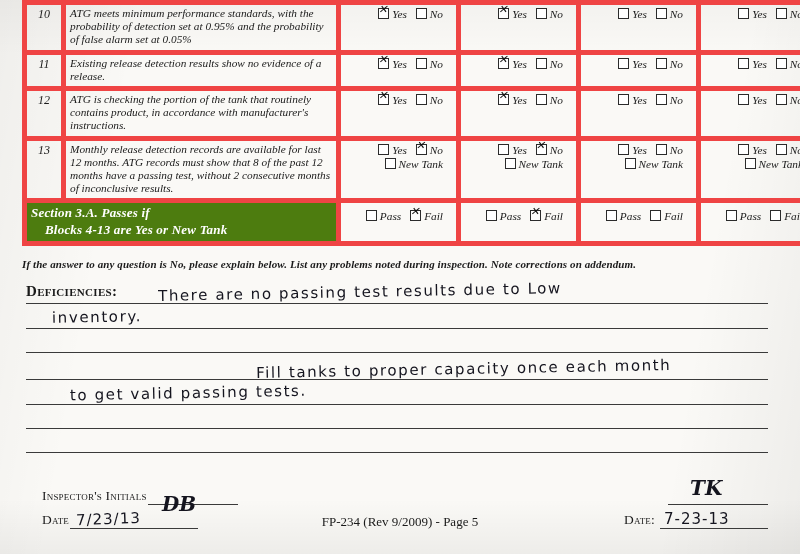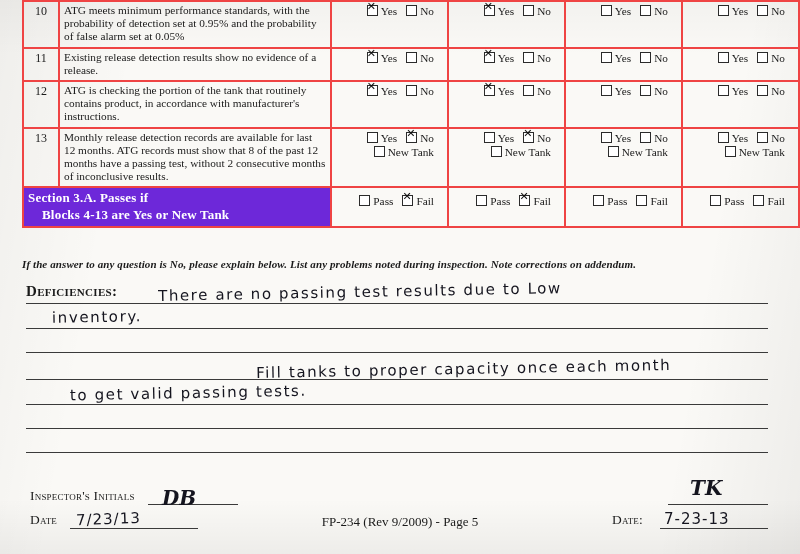--- a/index.html
+++ b/index.html
@@ -36,23 +36,24 @@
     position: absolute;
     left: 22px;
     top: 0px;
     width: 756px;
     border-collapse: collapse;
     table-layout: fixed;
     font-size: 11.3px;
     line-height: 1.17;
   }
   table.checklist td {
-    border: 2px solid #ef4444;
+    border: 5px solid #ef4444;
     padding: 2px 4px 3px 4px;
     vertical-align: top;
+    font-style: italic;
   }
   td.num {
     width: 26px;
     text-align: center;
     font-size: 12px;
     padding-top: 3px;
   }
   td.desc {
     width: 262px;
   }
@@ -86,21 +87,21 @@
     left: -1px;
     top: -5px;
     font-size: 11px;
     line-height: 11px;
     font-family: "Liberation Sans", sans-serif;
     color: #111;
   }
 
   
   td.banner {
-    background: #6d28d9;
+    background: #4d7c0f;
     color: #ffffff;
     font-weight: bold;
     font-size: 13px;
     line-height: 1.25;
     padding: 5px 4px 6px 10px;
     text-align: left;
     letter-spacing: 0.2px;
   }
   td.banner .l2 { display: block; padding-left: 14px; }
 
@@ -143,20 +144,21 @@
     position: absolute;
     left: 0; right: 0;
     bottom: 0;
     height: 78px;
   }
   .ft-label {
     position: absolute;
     font-variant: small-caps;
     font-size: 13.5px;
     letter-spacing: 0.2px;
+    margin-left: 12px;
   }
   .ft-rule {
     position: absolute;
     height: 0;
     border-top: 1px solid #3a3a3a;
   }
   .ft-center {
     position: absolute;
     left: 0; right: 0;
     text-align: center;
@@ -298,21 +300,21 @@
   <div class="rule" style="left:26px; top:404px; width:742px;"></div>
   <div class="rule" style="left:26px; top:428px; width:742px;"></div>
   <div class="rule" style="left:26px; top:452px; width:742px;"></div>
 
   <div class="hand" style="left:256px; top:360px;">Fill  tanks  to  proper  capacity  once  each month</div>
   <div class="hand" style="left:70px; top:384px;">to  get  valid  passing  tests.</div>
 
   <div class="footer">
     <div class="ft-label" style="left:30px; top:12px;">Inspector's Initials</div>
     <div class="ft-rule" style="left:148px; top:28px; width:90px;"></div>
-    <div class="hand-init" style="left:162px; top:10px;">DB</div>
+    <div class="hand-init" style="left:162px; top:16px;">DB</div>
 
     <div class="ft-label" style="left:30px; top:36px;">Date</div>
     <div class="ft-rule" style="left:70px; top:52px; width:128px;"></div>
     <div class="hand-sm" style="left:76px; top:34px; transform:rotate(-2deg);">7/23/13</div>
 
     <div class="ft-center" style="top:38px;">FP-234  (Rev 9/2009) - Page 5</div>
 
     <div class="ft-rule" style="left:668px; top:28px; width:100px;"></div>
     <div class="hand-init" style="left:690px; top:0px;">TK</div>
 

